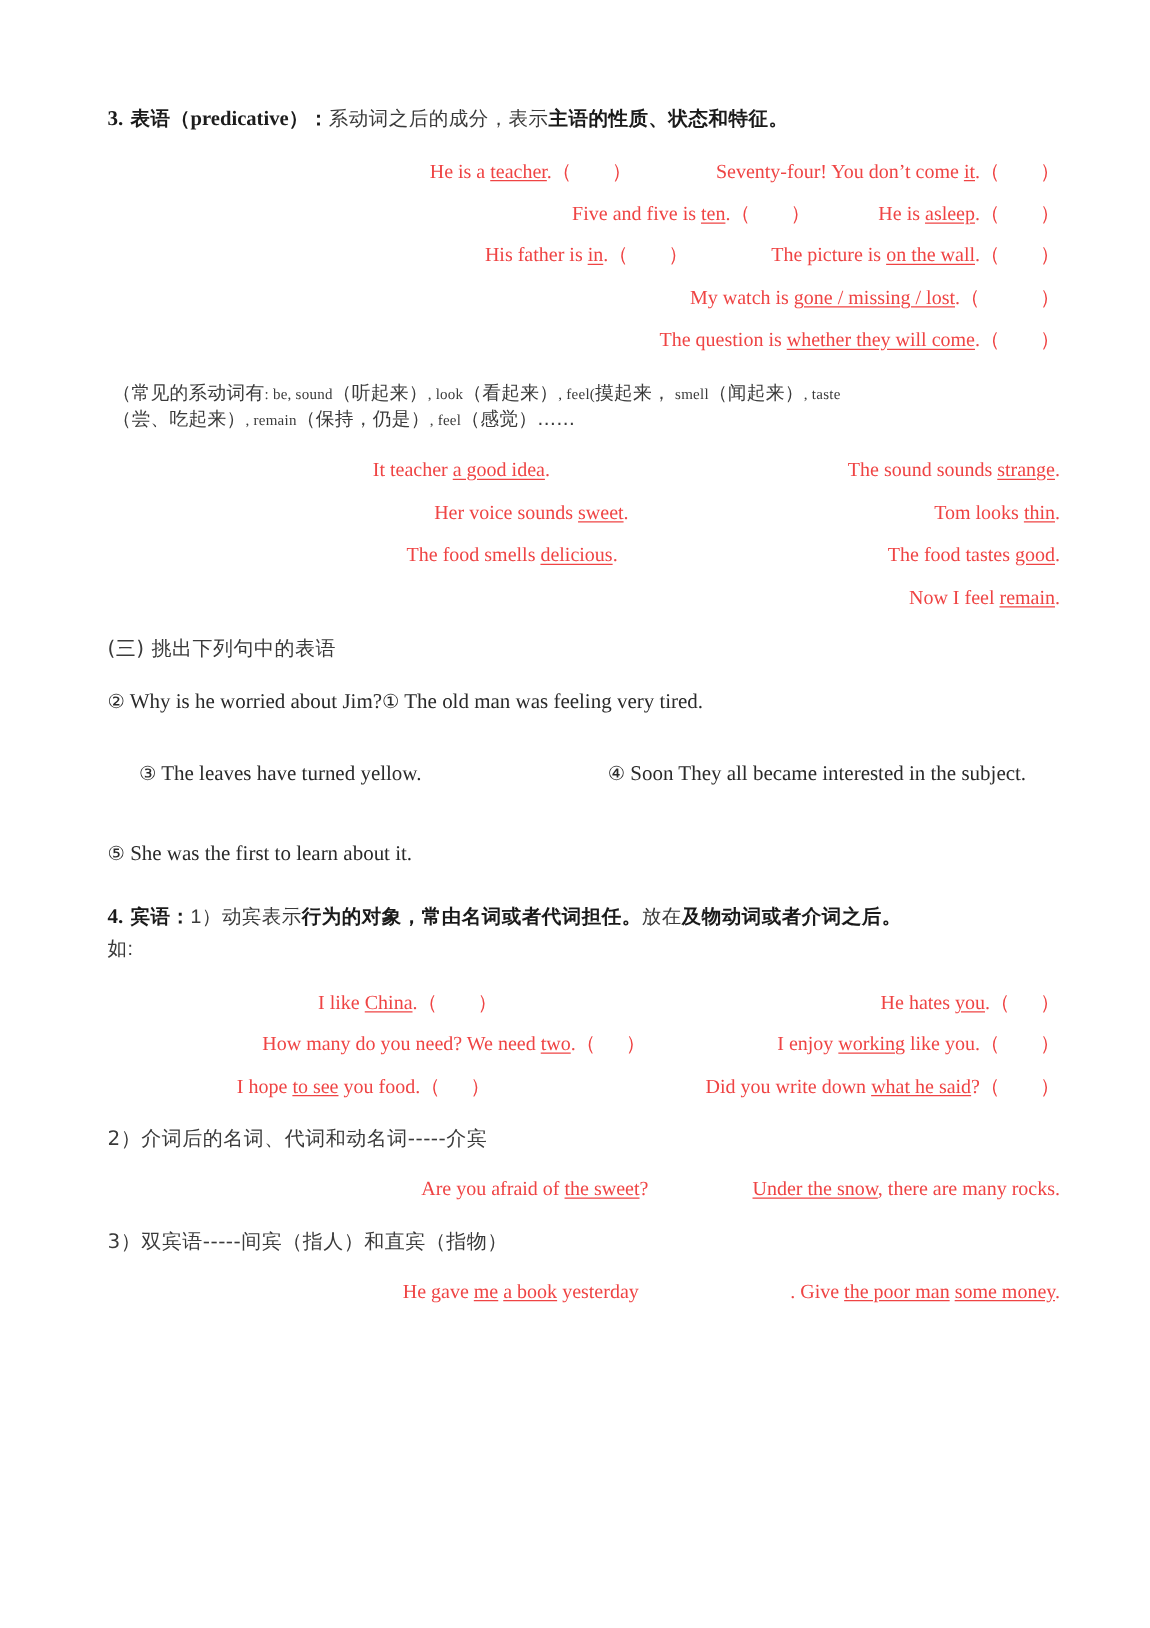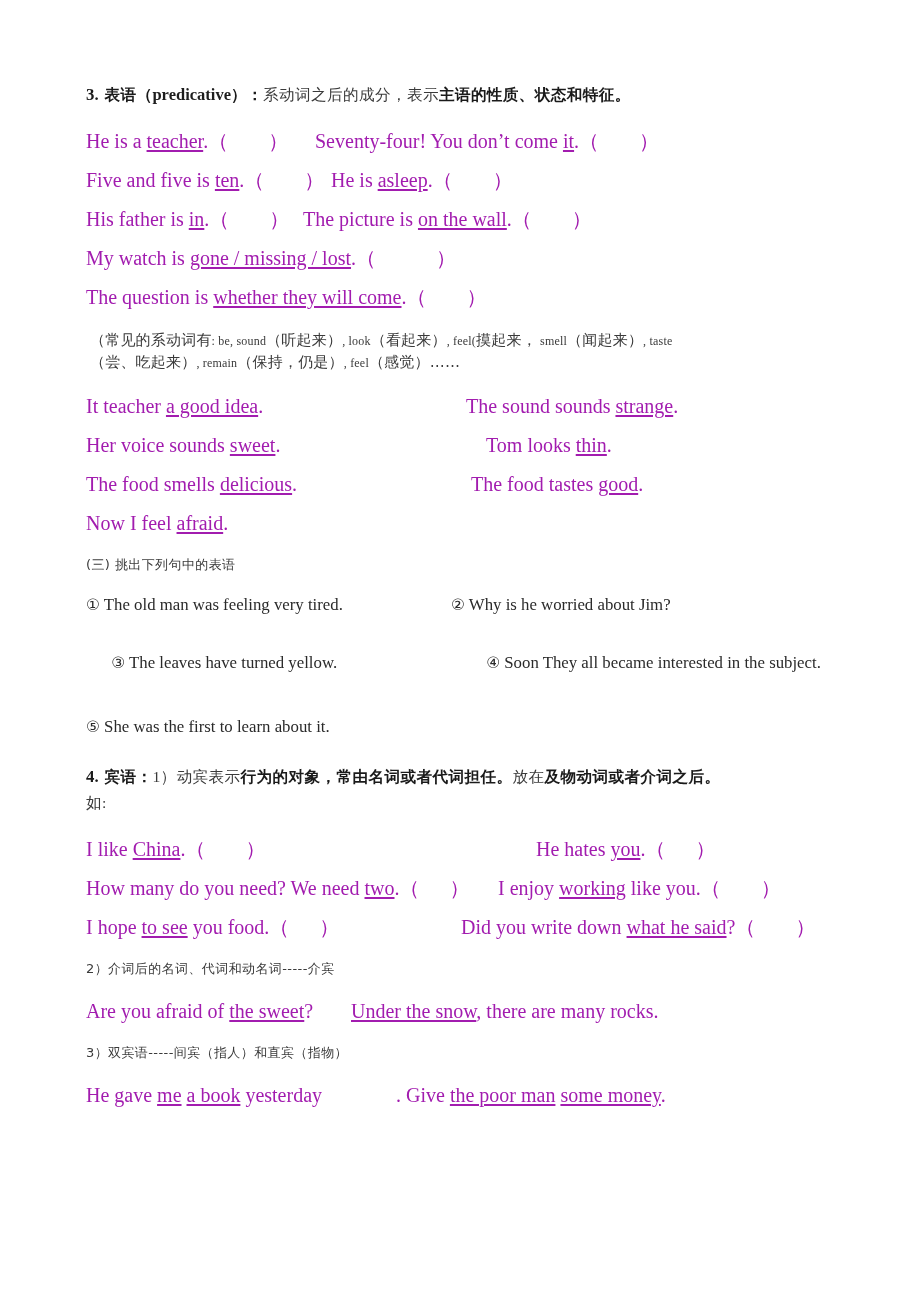--- a/index.html
+++ b/index.html
@@ -29,21 +29,21 @@
     left: 86px;
     top: 82px;
     width: 762px;
   }
   .gap-sm { height: 13px; }
   .gap-md { height: 20px; }
   .gap-lg { height: 26px; }
 
   
   .cn {
-    font-family: Liberation Serif, serif;
+    font-family: Liberation Sans, sans-serif;
     font-size: 15.6px;
     color: #3a3a3a;
     letter-spacing: .4px;
     margin-top: 35px;
   }
   .cn-b {
     font-family: "DejaVu Sans", "Liberation Sans", sans-serif;
     font-size: 15.6px;
     font-weight: bold;
     color: #1a1a1a;
@@ -75,39 +75,40 @@
     font-size: 15px;
     line-height: 1.45;
     color: #3a3a3a;
     white-space: pre-wrap;
     letter-spacing: .2px;
   }
   .note .lat { font-family: "Liberation Serif", serif; font-size: 12px; }
 
   .subhead {
     font-family: "DejaVu Sans", "Liberation Sans", sans-serif;
-    font-size: 13px;
+    font-size: 16px;
     color: #3a3a3a;
     letter-spacing: .4px;
     white-space: pre-wrap;
   }
 
   u.ul {
     text-decoration: underline;
     text-underline-offset: 2px;
   }
 
   
   .row {
     display: flex;
     align-items: baseline;
-    font-size: 20px;
+    font-size: 16px;
     line-height: 1.3;
     white-space: pre;
-    color: #a21caf;
+    color: #ef4444;
+    justify-content: flex-end;
   }
   .row .c1 { flex: 0 0 auto; }
   .row .c2 { flex: 0 0 auto; }
 
   .exrow {
     display: flex;
     align-items: baseline;
     font-size: 16.8px;
     line-height: 1.32;
     color: #2a2a2a;
@@ -141,21 +142,21 @@
 
     <div class="row">
       <span class="c1" style="width:245px"><span>Five and five is </span><u class="ul">ten</u><span>.</span><span class="paren">（        ）</span></span>
       <span class="c2"><span>He is </span><u class="ul">asleep</u><span>.</span><span class="paren">（        ）</span></span>
     </div>
 
     <div class="gap-sm"></div>
 
     <div class="row">
       <span class="c1" style="width:205px"><span>His father is </span><u class="ul">in</u><span>.</span><span class="paren">（        ）</span></span>
-      <span class="c2" style="margin-left:12px"><span>The picture is </span><u class="ul">on the wall</u><span>.</span><span class="paren">（        ）</span></span>
+      <span class="c2" style="margin-left:24px"><span>The picture is </span><u class="ul">on the wall</u><span>.</span><span class="paren">（        ）</span></span>
     </div>
 
     <div class="gap-sm"></div>
 
     <div class="row">
       <span class="c1"><span>My watch is </span><u class="ul">gone / missing / lost</u><span>.</span><span class="paren">（            ）</span></span>
     </div>
 
     <div class="gap-sm"></div>
 
@@ -184,32 +185,32 @@
     <div class="gap-sm"></div>
 
     <div class="row">
       <span class="c1" style="width:385px"><span>The food smells </span><u class="ul">delicious</u><span>.</span></span>
       <span class="c2"><span>The food tastes </span><u class="ul">good</u><span>.</span></span>
     </div>
 
     <div class="gap-sm"></div>
 
     <div class="row">
-      <span class="c2"><span>Now I feel </span><u class="ul">afraid</u><span>.</span></span>
+      <span class="c2"><span>Now I feel </span><u class="ul">remain</u><span>.</span></span>
     </div>
 
     <div class="gap-md"></div>
 
     <div class="subhead">(三) 挑出下列句中的表语</div>
 
     <div class="gap-md"></div>
 
     <div class="exrow">
+      <span><span class="circ">②</span> <span>Why is he worried about Jim?</span></span>
       <span style="width:365px;display:inline-block"><span class="circ">①</span> <span>The old man was feeling very tired.</span></span>
-      <span><span class="circ">②</span> <span>Why is he worried about Jim?</span></span>
     </div>
 
     <div class="gap-sm"></div>
 
     <div class="exrow" style="display:block;">
       <span style="width:365px;display:inline-block;vertical-align:top"><span class="circ">③</span> <span>The leaves have turned yellow.</span></span><span style="display:inline-block;width:355px;vertical-align:top;padding-left:10px"><span class="circ">④</span> <span>Soon They all became interested in the subject.</span></span>
     </div>
 
     <div class="gap-md"></div>
 

